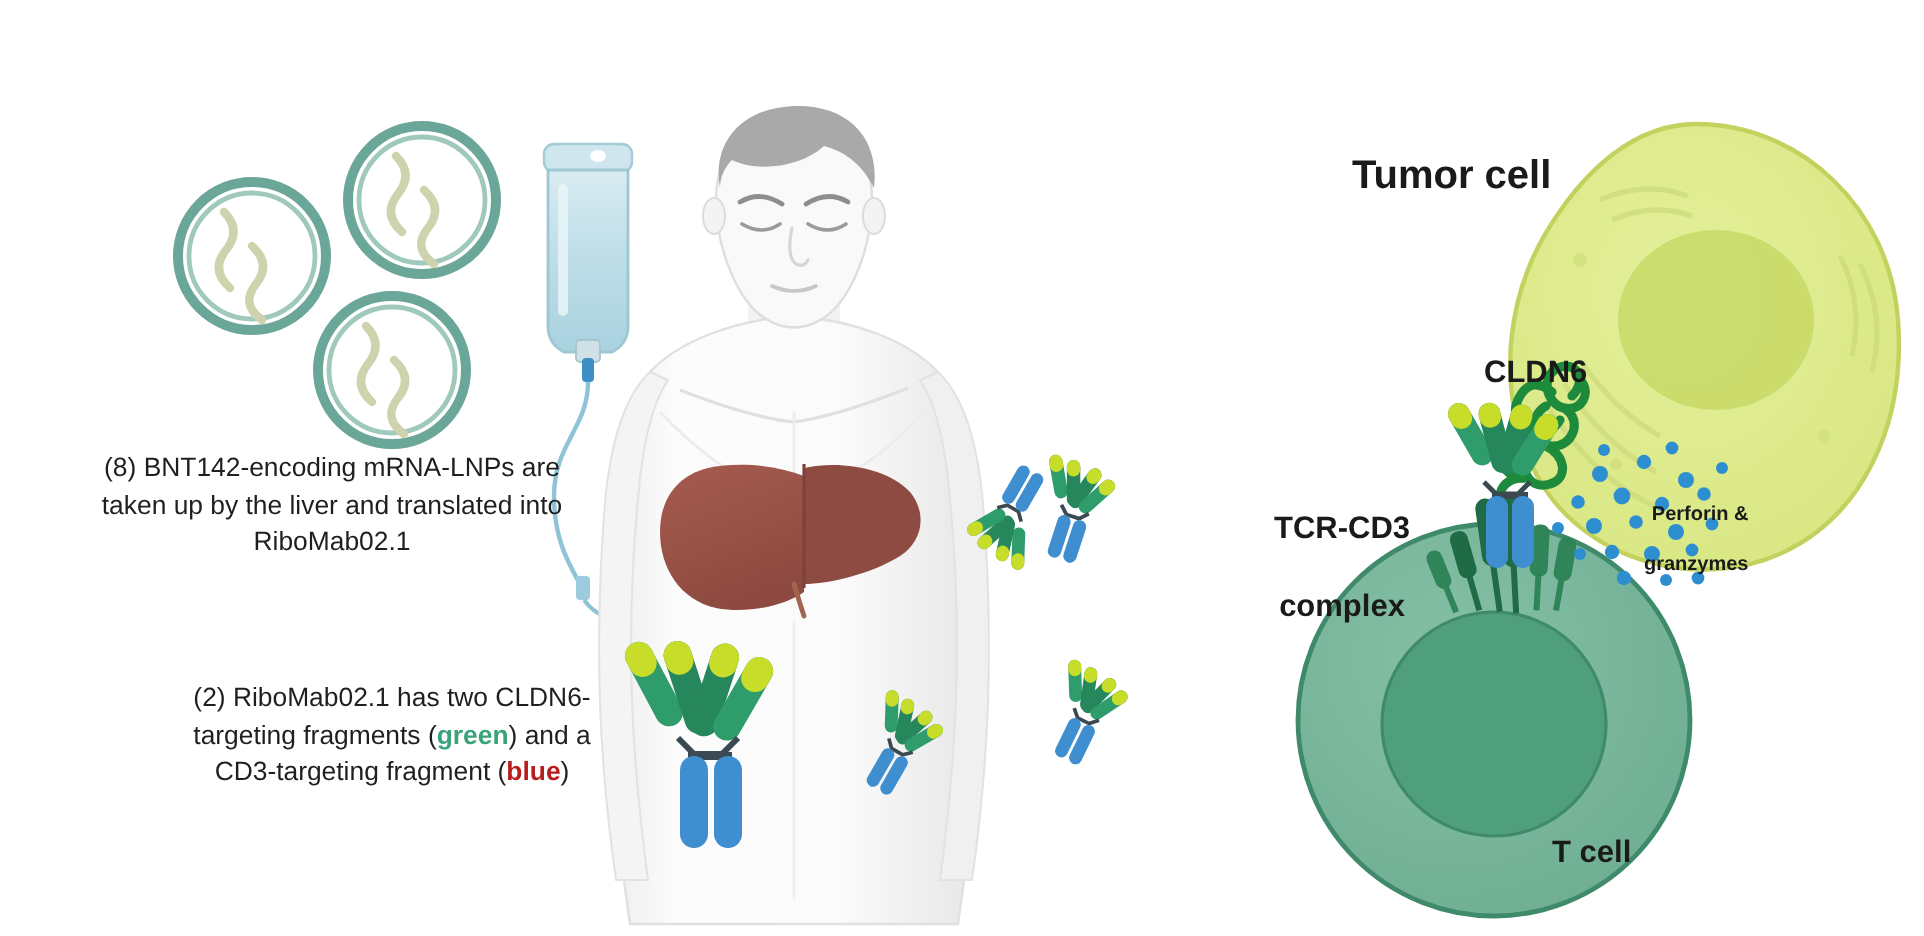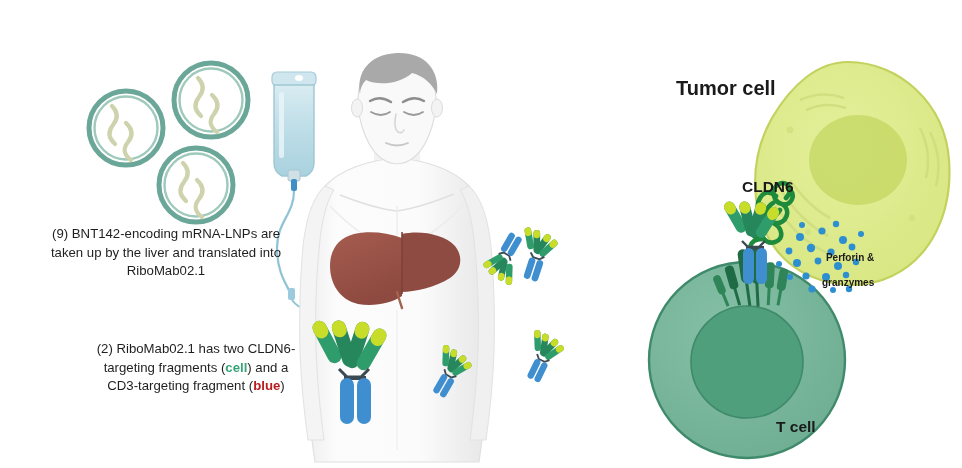--- a/index.html
+++ b/index.html
@@ -413,29 +413,33 @@
       <circle cx="779" cy="264" r="3"></circle>
       <circle cx="849" cy="289" r="3.2"></circle>
     </g>
   </svg>
 
 
   <div class="lbl lbl-bold" id="label-tumor-cell">Tumor cell</div>
 
   <div class="lbl lbl-bold" id="label-cldn6">CLDN6</div>
 
+  <div class="lbl lbl-bold" id="label-tcr">
+    <div>TCR-CD3</div>
+    <div>complex</div>
+  </div>
 
   <div class="lbl lbl-bold" id="label-perforin">
     <div>Perforin &amp;</div>
     <div>granzymes</div>
   </div>
 
   <div class="lbl lbl-bold" id="label-tcell">T cell</div>
 
 
-  <div class="cap" id="cap1">(9) BNT142-encoding mRNA-LNPs are taken up by the liver and translated into RiboMab02.1</div>
+  <div class="cap" id="cap1">(8) BNT142-encoding mRNA-LNPs are taken up by the liver and translated into RiboMab02.1</div>
 
   <div class="cap" id="cap2">
-    <span>(2) RiboMab02.1 has two CLDN6-targeting fragments (</span><span class="green-word">cell</span><span>) and a CD3-targeting fragment (</span><span class="blue-word">blue</span><span>)</span>
+    <span>(2) RiboMab02.1 has two CLDN6-targeting fragments (</span><span class="green-word">green</span><span>) and a CD3-targeting fragment (</span><span class="blue-word">blue</span><span>)</span>
   </div>
 
 
 </div>
 
 </body></html>

